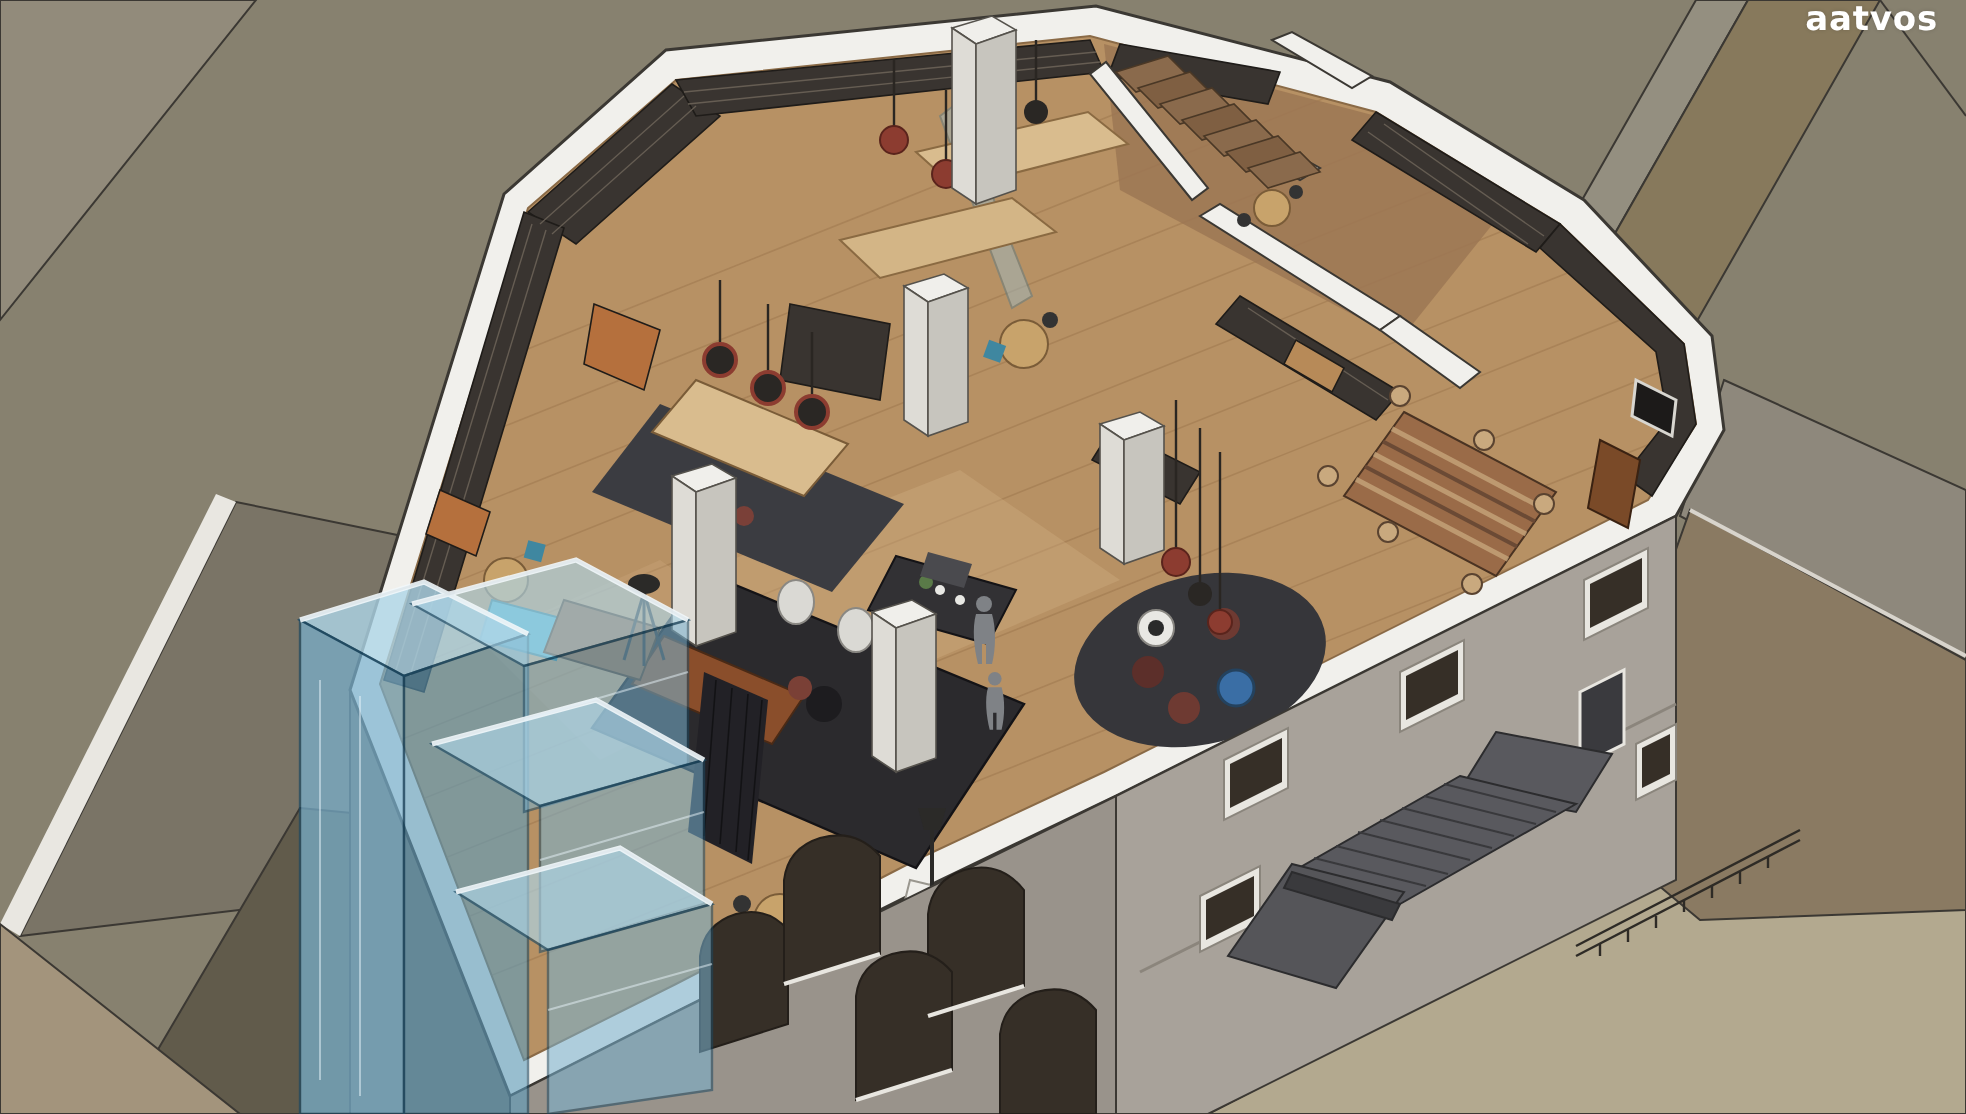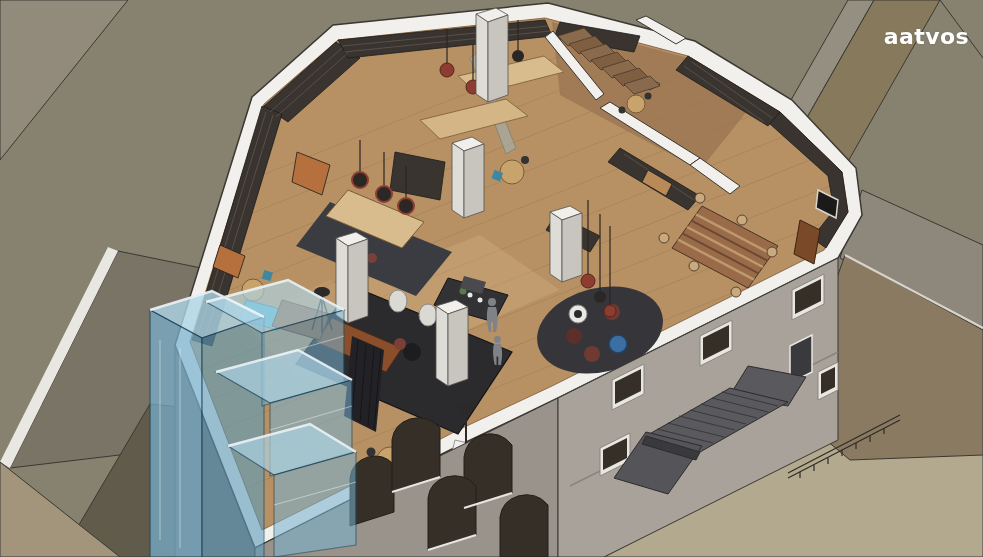--- a/index.html
+++ b/index.html
@@ -3,23 +3,23 @@
 <meta charset="utf-8">
 <style>
   html,body{margin:0;padding:0;}
   body{
     width:983px;height:557px;position:relative;overflow:hidden;
     background:#87816f;
     font-family:"DejaVu Sans","Liberation Sans",sans-serif;
   }
   #scene{display:block;width:983px;height:557px;}
   #watermark{
-    position:absolute;top:24px;right:14px;
+    position:absolute;top:0;right:14px;
     color:var(--watermark-white,#fff);
-    font-size:22px;font-weight:700;letter-spacing:.4px;
+    font-size:17px;font-weight:700;letter-spacing:.4px;
     text-shadow:0 0 2px rgba(0,0,0,.15);
     user-select:none;
   }
   svg *{vector-effect:non-scaling-stroke;}
 </style>
 </head>
 <body>
 
 <svg id="scene" viewBox="0 0 983 557" xmlns="http://www.w3.org/2000/svg">
 

